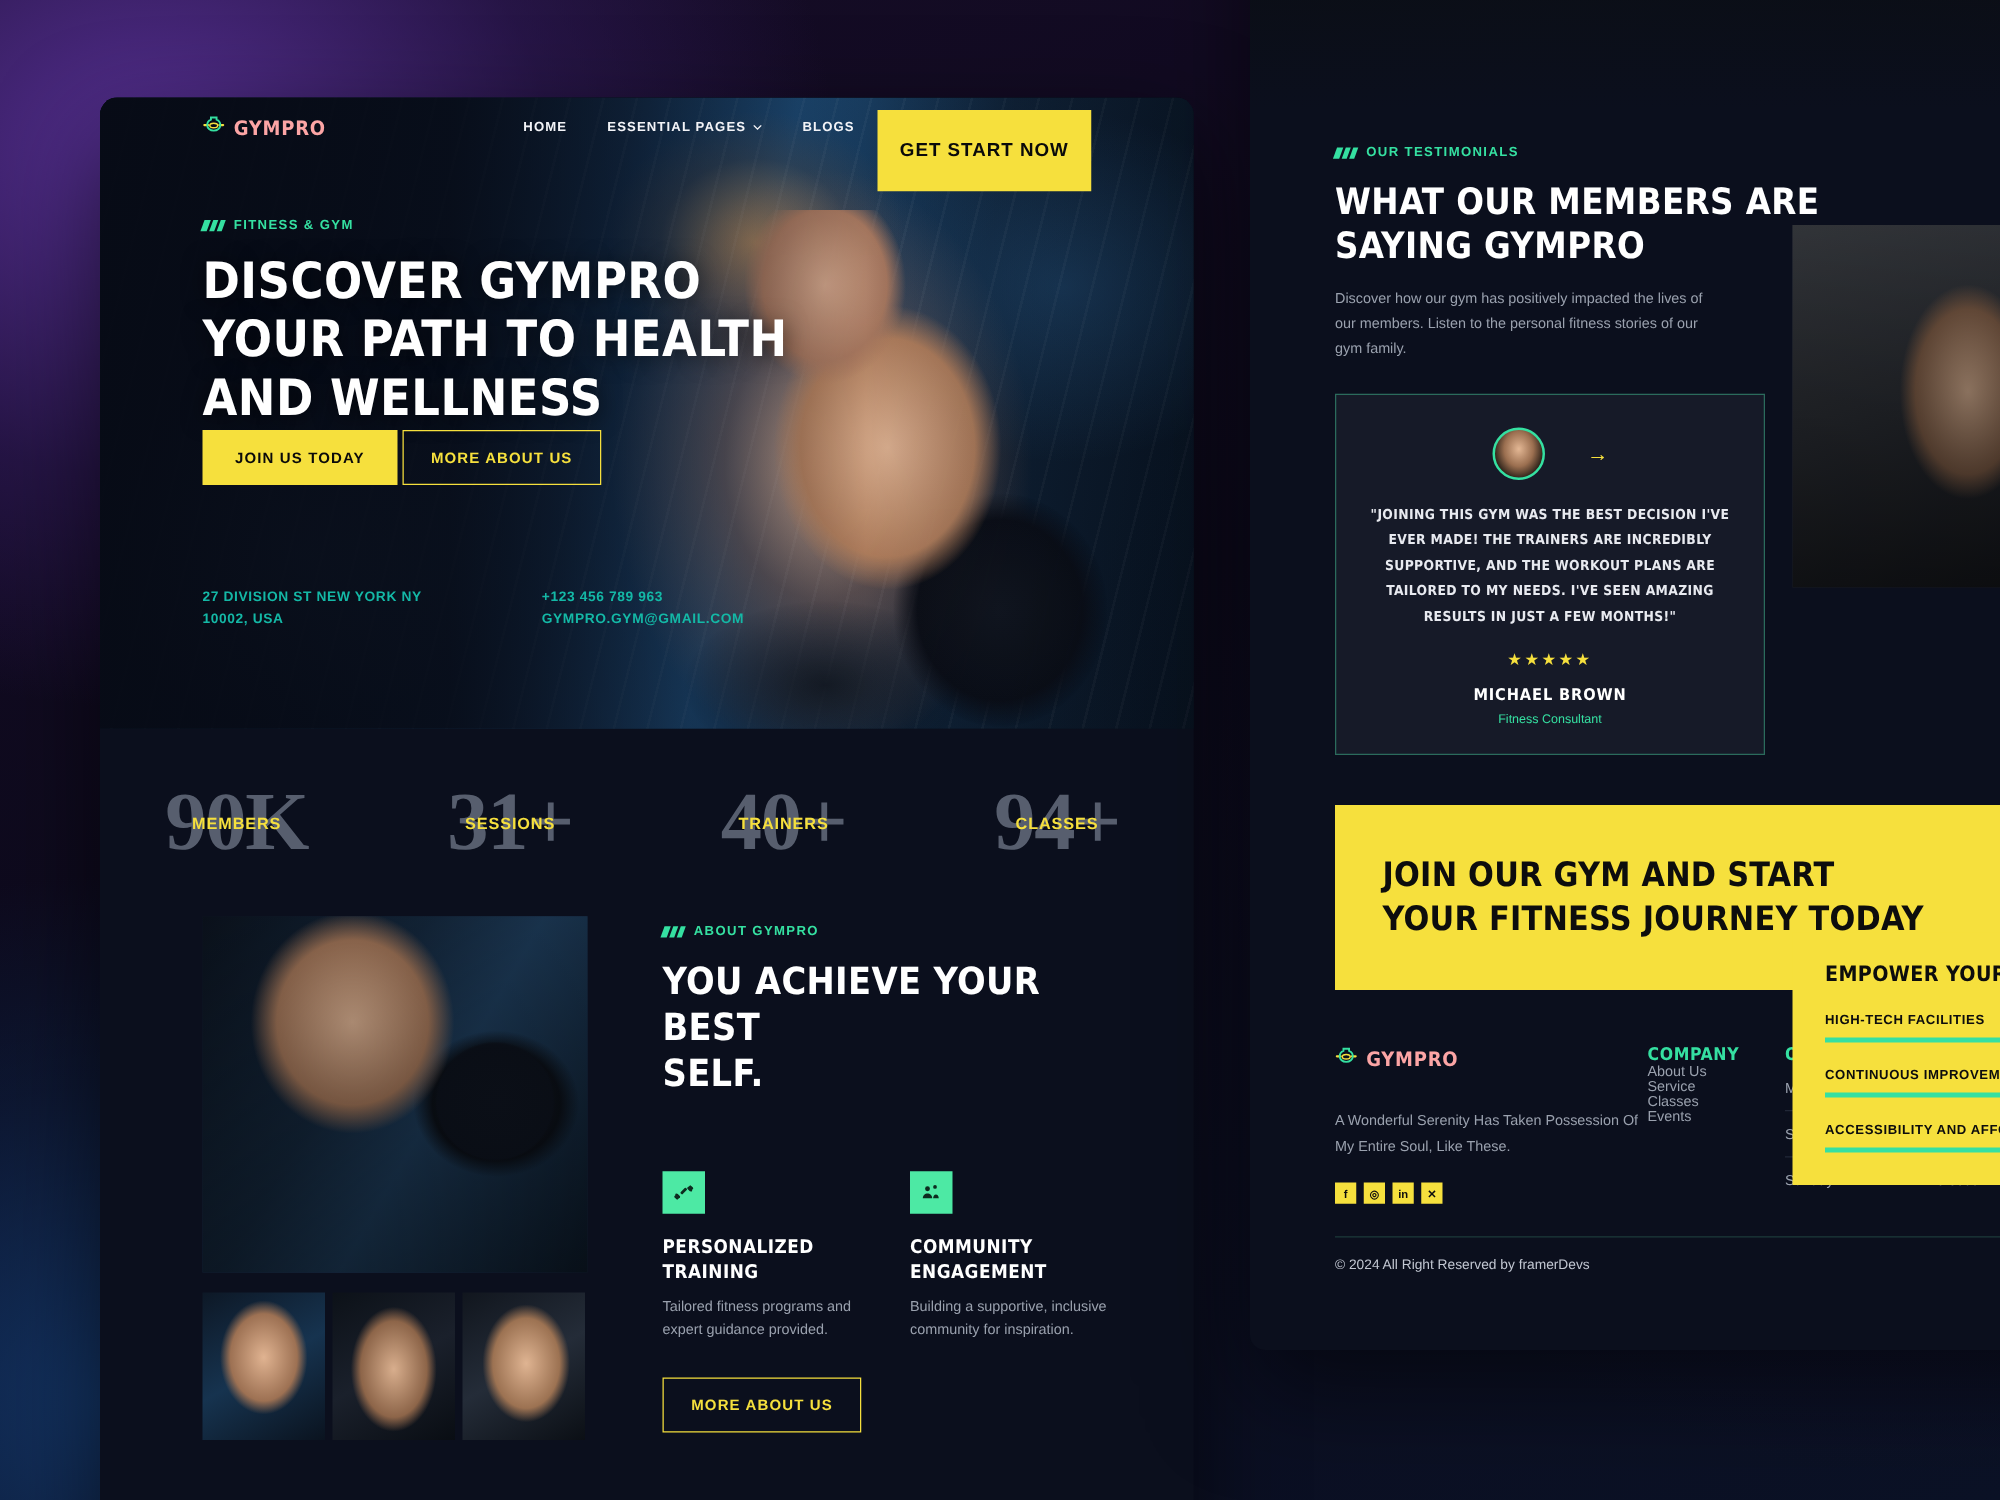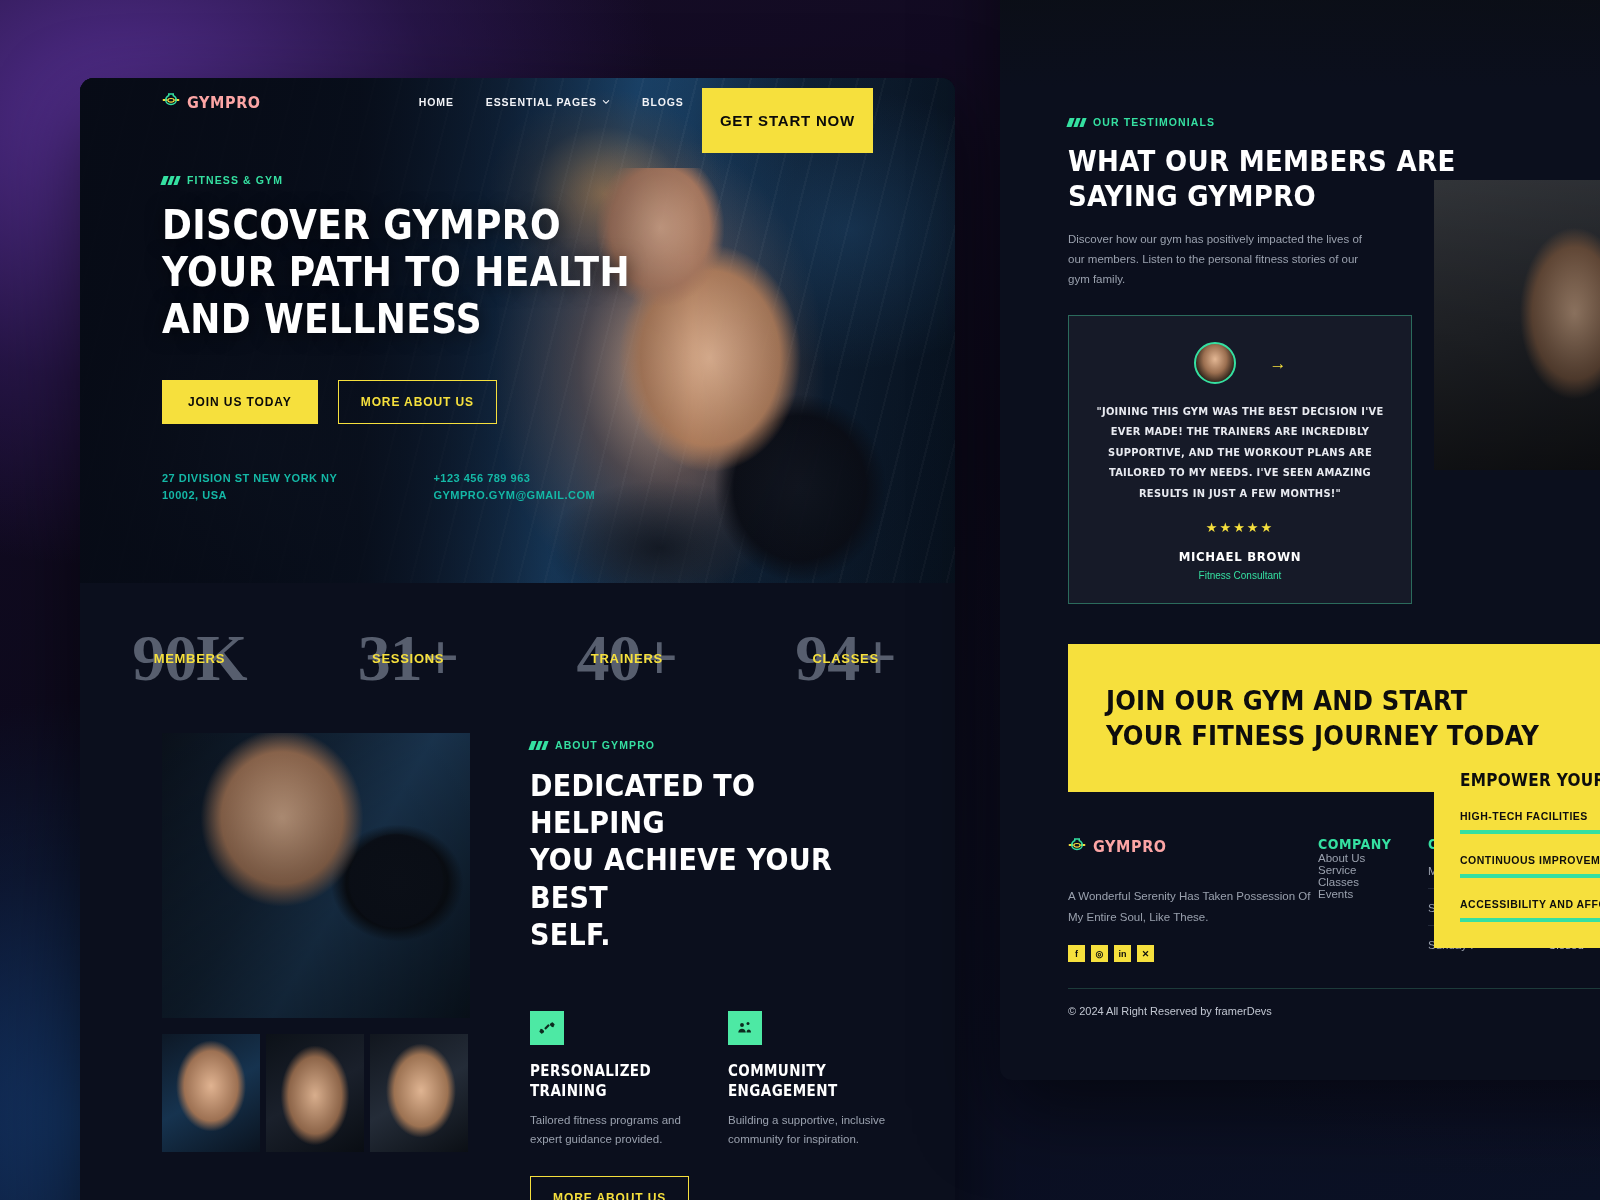--- a/index.html
+++ b/index.html
@@ -93,21 +93,21 @@
   .slash { display:flex; gap:2px; }
   .slash i { display:block; width:4px; height:9px; background:#35e0a1; transform: skewX(-20deg); }
   .slash i:nth-child(1){ width:5px; }
   .eyebrow-text { color:#35e0a1; font-size:10.5px; font-weight:800; letter-spacing:1.1px; text-transform:uppercase; }
   .hero-title {
     color:#fff; font-size:40px; line-height:1.18; font-weight:800;
     letter-spacing:.4px; text-transform:uppercase;
     font-family:"DejaVu Sans Condensed","Liberation Sans",sans-serif;
     text-shadow: 0 2px 18px rgba(0,0,0,.6);
   }
-  .hero-btns { display:flex; gap:20px; margin-top: 36px; }
+  .hero-btns { display:flex; gap:4px; }
   .btn-solid {
     background:#f6e03d; color:#0a0a0a; border:none;
     padding: 14px 26px; font-size:12px; font-weight:800; letter-spacing:.9px;
     text-transform:uppercase; cursor:pointer;
   }
   .btn-ghost {
     background:transparent; color:#f6e03d; border:1.5px solid #f6e03d;
     padding: 14px 22px; font-size:12px; font-weight:800; letter-spacing:.9px;
     text-transform:uppercase; cursor:pointer;
   }
@@ -377,21 +377,20 @@
       <div class="about-text">
         <div class="eyebrow">
           <span class="slash">
               <i></i>
               <i></i>
               <i></i>
             </span>
           <span class="eyebrow-text">ABOUT GYMPRO</span>
         </div>
         <div class="about-title">
-          <div>DEDICATED TO HELPING</div>
           <div>YOU ACHIEVE YOUR BEST</div>
           <div>SELF.</div>
         </div>
 
         <div class="feat-row">
           <div class="feat">
             <div class="feat-ico">
               <svg width="18" height="18" viewBox="0 0 24 24">
                 <path d="M4 14l3 3M17 7l3 3" stroke="#0d2b1f" stroke-width="2" stroke-linecap="round"></path>
                 <rect x="2.5" y="14" width="5" height="5" rx="1" transform="rotate(-45 5 16.5)" fill="#0d2b1f"></rect>

